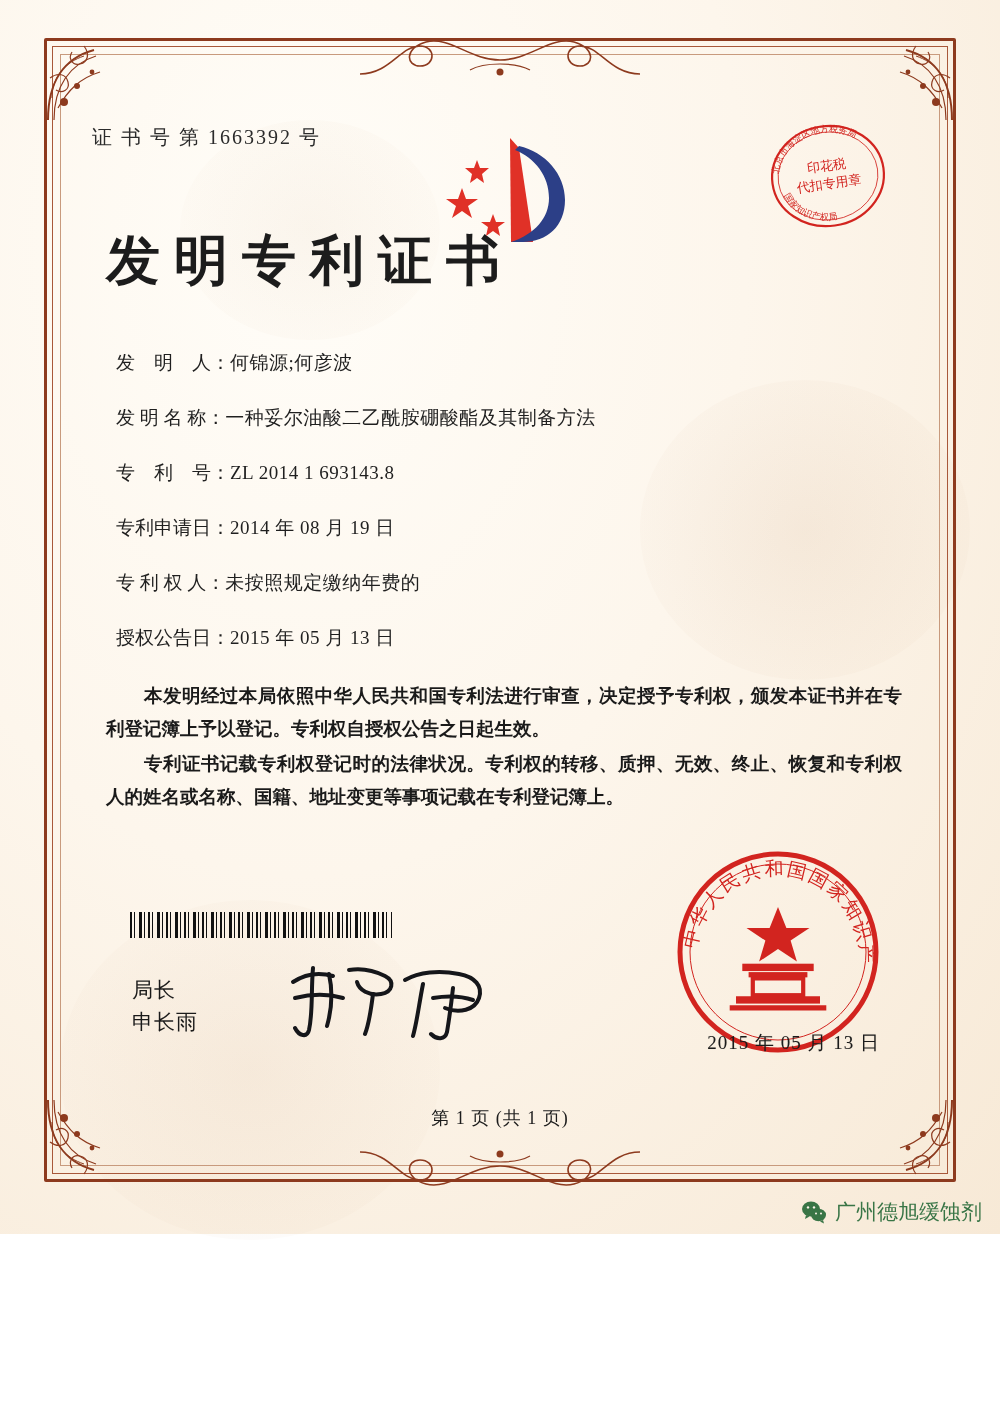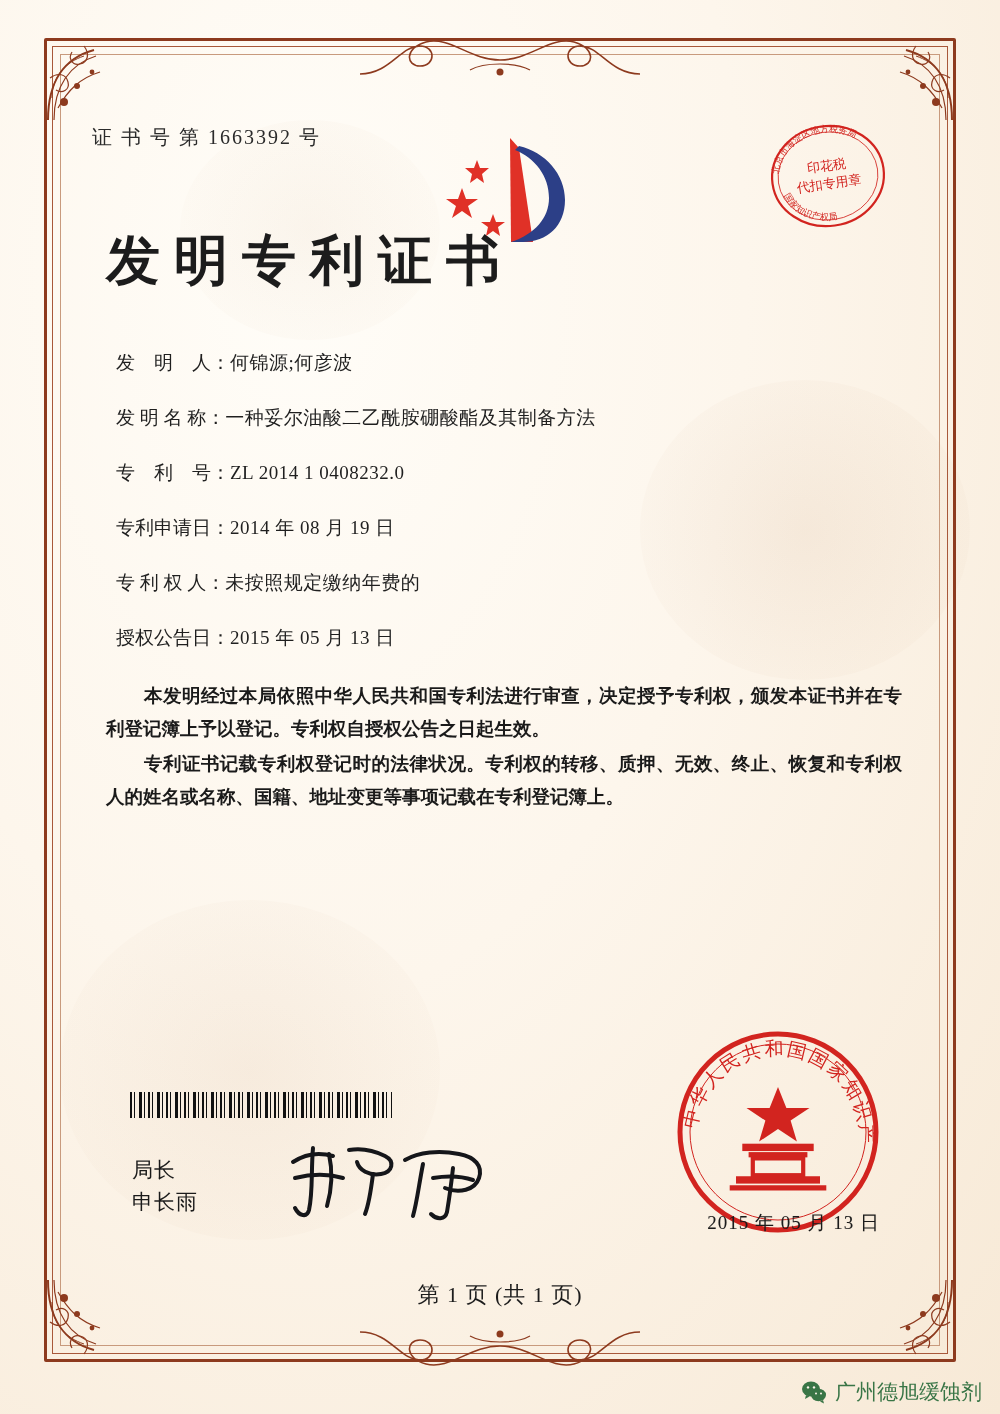--- a/index.html
+++ b/index.html
@@ -9,21 +9,21 @@
   }
   body {
     width: 1000px;
     height: 1414px;
     font-family: "Liberation Serif", "DejaVu Serif", serif;
     overflow: hidden;
   }
   .page {
     position: relative;
     width: 1000px;
-    height: 1414px;
+    height: 1234px;
     background:
       radial-gradient(ellipse at 30% 20%, #fffdf8 0%, #fdf6ec 45%, #f7e9d6 100%);
   }
   
   .border-outer {
     position: absolute;
     left: 44px;
     top: 38px;
     right: 44px;
     bottom: 52px;
@@ -217,21 +217,21 @@
     height: 140px;
   }
   .tax-stamp svg { width: 140px; height: 140px; display:block; }
 
   .page-footer {
     position: absolute;
     left: 0;
     right: 0;
     bottom: 8px;
     text-align: center;
-    font-size: 22px;
+    font-size: 18px;
     color: #1c1c1c;
     letter-spacing: 1px;
   }
 
   
   .watermark {
     position: absolute;
     right: 18px;
     bottom: 8px;
     display: flex;
@@ -381,21 +381,21 @@
       <div class="field-row">
         <span class="field-label">发　明　人：</span>
         <span class="field-value">何锦源;何彦波</span>
       </div>
       <div class="field-row">
         <span class="field-label">发 明 名 称：</span>
         <span class="field-value">一种妥尔油酸二乙酰胺硼酸酯及其制备方法</span>
       </div>
       <div class="field-row">
         <span class="field-label">专　利　号：</span>
-        <span class="field-value">ZL 2014 1 0408232.0</span>
+        <span class="field-value">ZL 2014 1 693143.8</span>
       </div>
       <div class="field-row">
         <span class="field-label">专利申请日：</span>
         <span class="field-value">2014 年 08 月 19 日</span>
       </div>
       <div class="field-row">
         <span class="field-label">专 利 权 人：</span>
         <span class="field-value">未按照规定缴纳年费的</span>
       </div>
       <div class="field-row">

